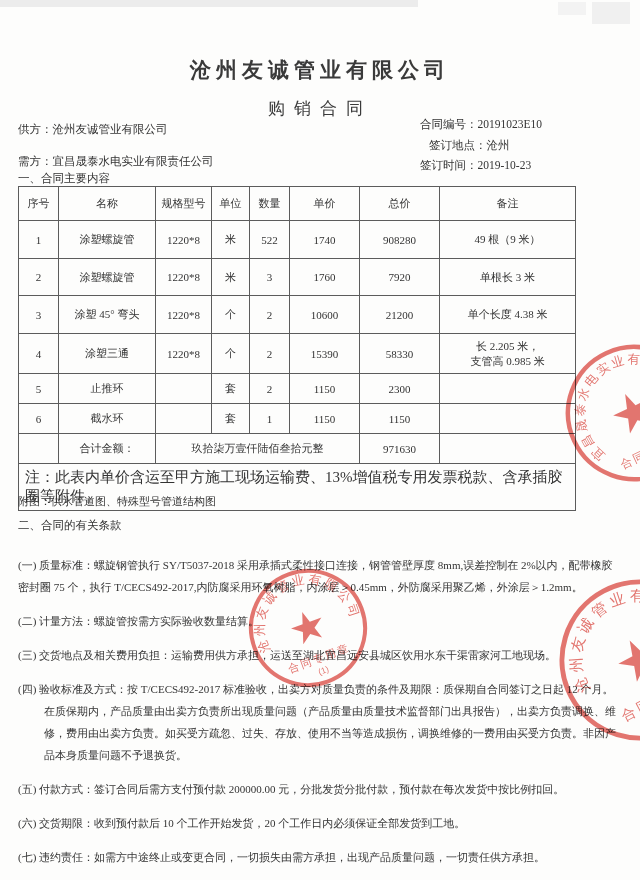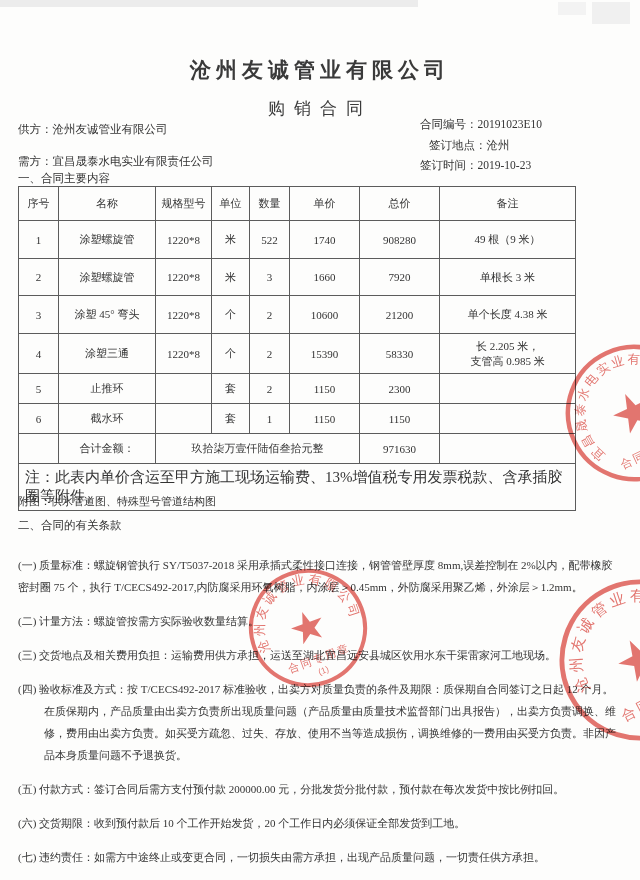--- a/index.html
+++ b/index.html
@@ -94,21 +94,21 @@
       <td>1740</td>
       <td>908280</td>
       <td>49 根（9 米）</td>
     </tr>
     <tr style="height:37px">
       <td>2</td>
       <td>涂塑螺旋管</td>
       <td>1220*8</td>
       <td>米</td>
       <td>3</td>
-      <td>1660</td>
+      <td>1760</td>
       <td>7920</td>
       <td>单根长 3 米</td>
     </tr>
     <tr style="height:38px">
       <td>3</td>
       <td>涂塑 45° 弯头</td>
       <td>1220*8</td>
       <td>个</td>
       <td>2</td>
       <td>10600</td>

